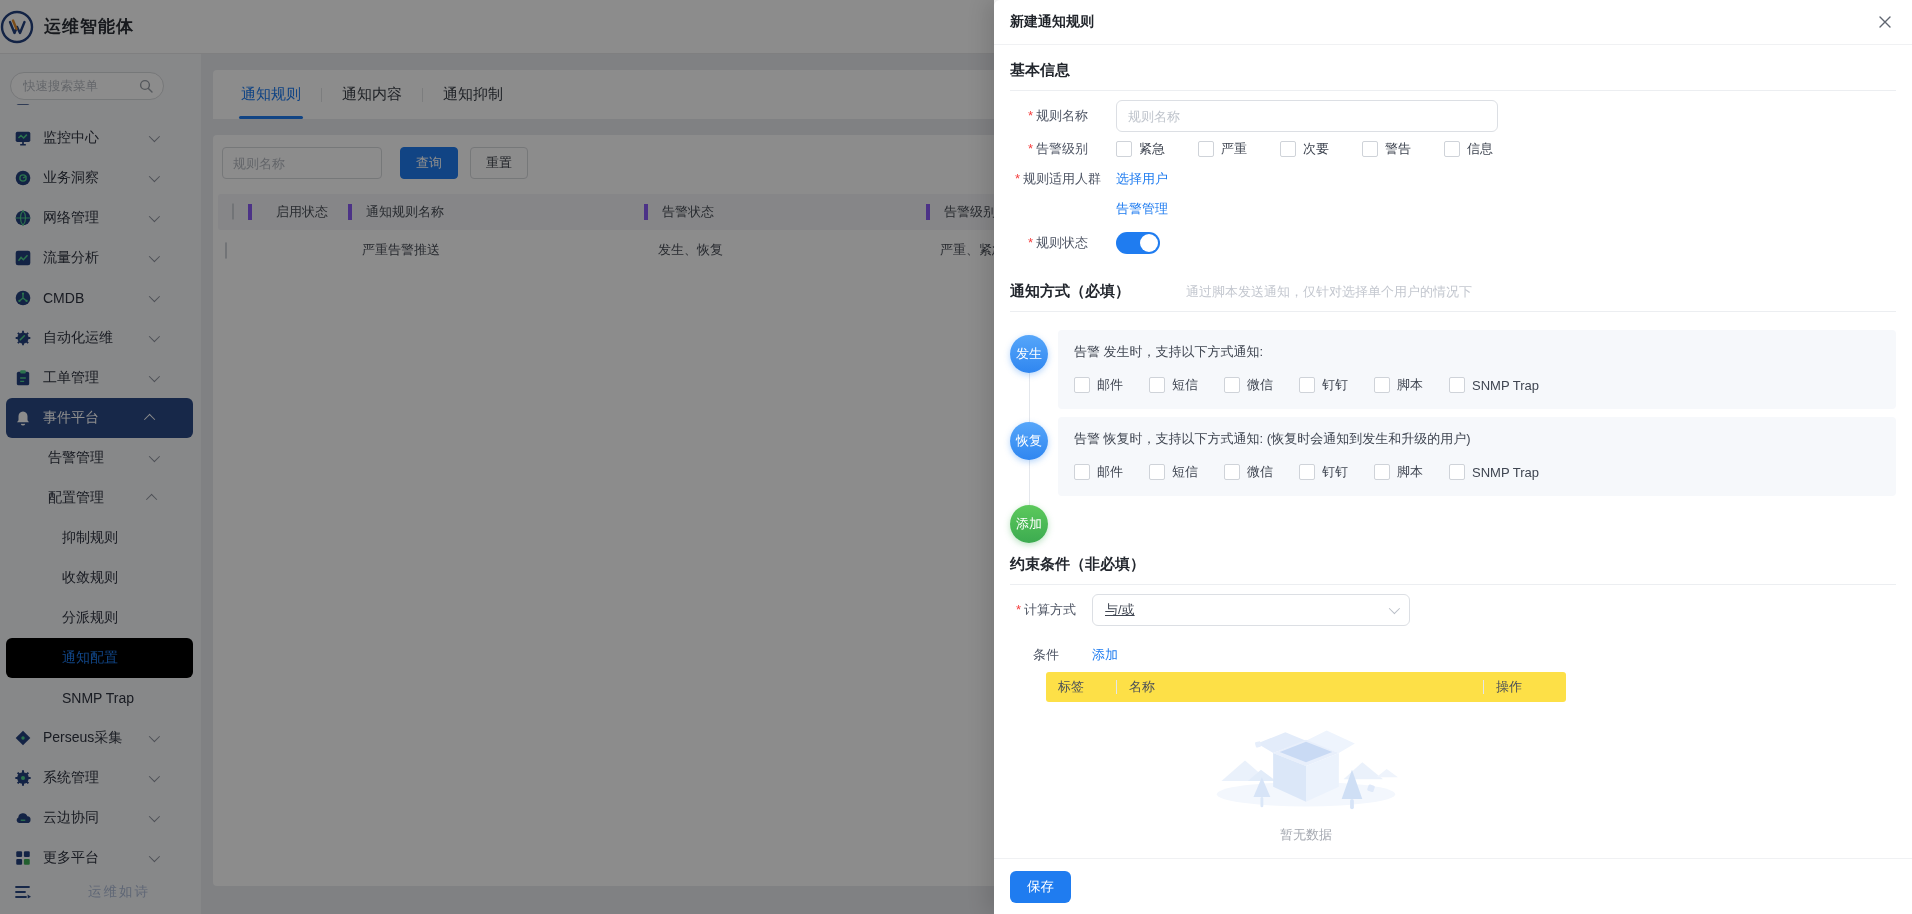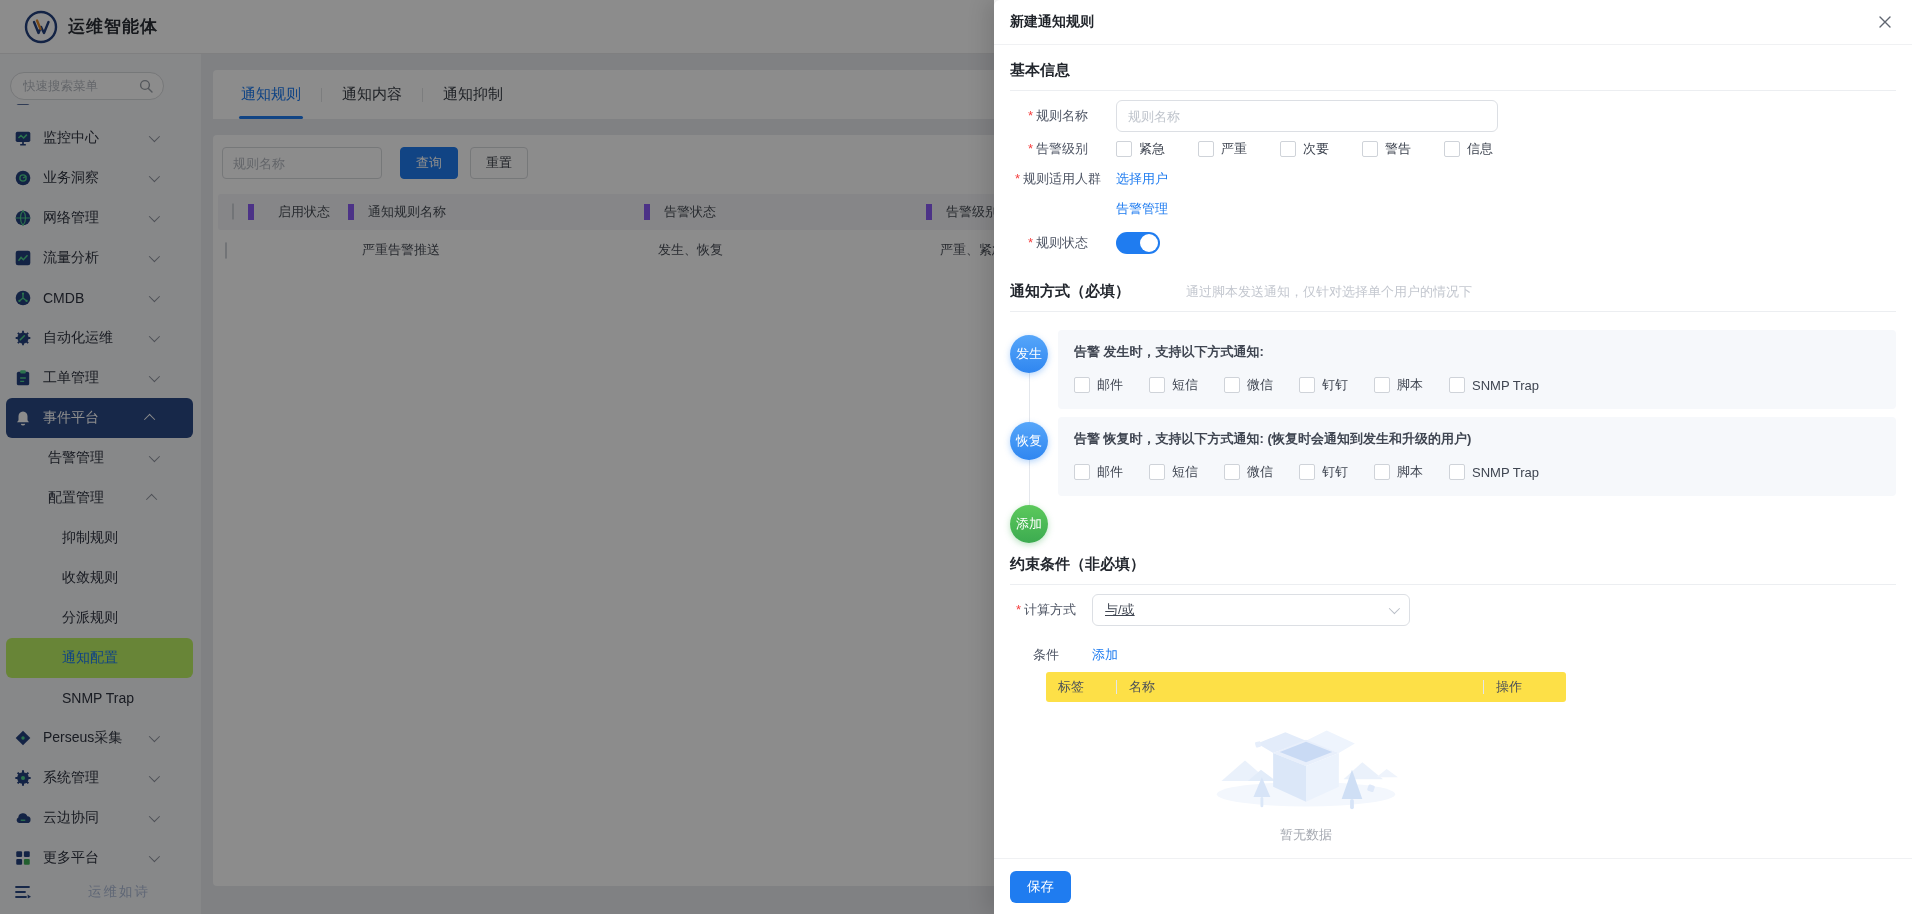--- a/index.html
+++ b/index.html
@@ -1,39 +1,39 @@
 <!DOCTYPE html>
 <html><head>
 <meta charset="utf-8">
 <style>
   html,body{margin:0;padding:0;background:#444;}
   .stage{position:relative;width:1912px;height:914px;overflow:hidden;background:#e9ebef;
          font-family:"Liberation Sans","DejaVu Sans",sans-serif;font-size:13px;color:#333;}
   
   .topbar{position:absolute;left:0;top:0;width:100%;height:54px;background:#fff;
-          border-bottom:1px solid #e7e8ea;display:flex;align-items:center;padding-left:24px;box-sizing:border-box;z-index:2;}
+          border-bottom:1px solid #e7e8ea;display:flex;align-items:center;padding-left:0;box-sizing:border-box;z-index:2;}
   .logo{width:34px;height:34px;margin-right:10px;}
   .app-title{font-size:17px;font-weight:700;color:#2b2f36;letter-spacing:1px;}
   
   .sidebar{position:absolute;left:0;top:54px;bottom:0;width:201px;background:#f6f7f9;z-index:2;}
   .search-wrap{position:absolute;left:10px;top:18px;width:154px;height:28px;border:1px solid #d8dadd;
                border-radius:14px;background:#fff;display:flex;align-items:center;padding:0 10px;box-sizing:border-box;}
   .search-wrap input{border:none;outline:none;flex:1;font-size:12.5px;background:transparent;min-width:0;
                      font-family:inherit;color:#333;}
   .search-wrap input::placeholder{color:#b6bac1;}
   .nav{position:absolute;left:0;top:50px;right:0;bottom:44px;overflow:hidden;}
   .nav-item{position:relative;height:40px;display:flex;align-items:center;padding-left:14px;cursor:pointer;color:#2f3440;font-size:14px;}
   .nav-item .nav-ico{width:18px;height:18px;margin-right:11px;flex:0 0 18px;}
   .nav-item .chev{position:absolute;right:44px;}
   .nav-item.partial{margin-top:-26px;}
   .nav-item.selected{background:#2b4a85;color:#fff;margin:0 8px 0 6px;border-radius:6px;padding-left:8px;}
   .nav-item.selected .chev{border-color:#fff;right:38px;}
   .nav-item.lv2{padding-left:48px;font-size:14px;}
   .nav-item.lv3{padding-left:62px;font-size:14px;}
-  .nav-item.lv3.active{background:#bef264;color:#1f7cf0;margin:0 8px 0 6px;border-radius:6px;padding-left:56px;}
+  .nav-item.lv3.active{background:#000000;color:#1f7cf0;margin:0 8px 0 6px;border-radius:6px;padding-left:56px;}
   .chev{display:inline-block;width:7px;height:7px;border-right:1.5px solid #8b919c;border-bottom:1.5px solid #8b919c;}
   .chev.down{transform:rotate(45deg) translateY(-2px);}
   .chev.up{transform:rotate(-135deg) translateY(-2px);}
   .side-bottom{position:absolute;left:0;right:0;bottom:0;height:44px;display:flex;align-items:center;}
   .collapse-ico{margin-left:14px;}
   .watermark{position:absolute;left:88px;bottom:13px;font-size:13.5px;color:#7d94bf;opacity:.6;letter-spacing:2px;}
   
   .main{position:absolute;left:201px;top:54px;right:0;bottom:0;background:#e9ebef;z-index:1;}
   .tab-card{position:absolute;left:12px;top:16px;right:0;height:49px;background:#fff;border-radius:4px 4px 0 0;
             display:flex;align-items:stretch;padding-left:26px;}
@@ -48,21 +48,21 @@
                     font-size:13px;outline:none;font-family:inherit;box-sizing:border-box;}
   .filter-row input::placeholder{color:#b6bac1;}
   .btn{height:32px;border-radius:4px;border:1px solid #d8dadd;background:#fff;color:#3a3f47;font-size:13px;
        padding:0 15px;cursor:pointer;font-family:inherit;}
   .btn.primary{background:#1f7cf0;border-color:#1f7cf0;color:#fff;}
   .btn + .btn{margin-left:12px;}
   .filter-row .btn:first-of-type{margin-left:18px;}
   .mtable{margin:15px 0 0 0;}
   .mt-head{display:grid;grid-template-columns:30px 100px 296px 282px 1fr;background:#f4f5f7;height:36px;
            align-items:center;border-radius:3px;}
-  .mt-head .hcell{font-size:13px;color:#4a4f58;padding-left:14px;border-left:6px solid #8b5cf6;height:16px;line-height:16px;}
+  .mt-head .hcell{font-size:13px;color:#4a4f58;padding-left:14px;border-left:4px solid #8b5cf6;height:16px;line-height:16px;}
   .mt-head .hcell.first{border-left:none;}
   .mt-head .hcell.pad{padding-left:24px;}
   .mt-row{display:grid;grid-template-columns:30px 100px 296px 282px 1fr;height:40px;align-items:center;color:#4a4f58;}
   .cbox{width:15px;height:15px;border:1px solid #cfd3d9;border-radius:2px;background:#fff;margin-left:7px;}
   .switch{width:45px;height:22px;border-radius:11px;background:#1f7cf0;position:relative;cursor:pointer;}
   .switch::after{content:"";position:absolute;width:18px;height:18px;border-radius:50%;background:#fff;top:2px;right:2px;}
   .mt-row .switch{margin-left:34px;}
   .mt-row .cell{padding-left:14px;}
   
   .overlay{position:absolute;left:0;top:0;width:994px;height:914px;background:rgba(0,0,0,0.45);z-index:10;}
@@ -89,21 +89,21 @@
   .link{color:#1f7cf0;font-size:13px;cursor:pointer;}
   .notify-wrap{position:relative;}
   .rail{position:absolute;left:19px;top:28px;bottom:14px;width:1px;background:#e4e7ec;}
   .n-item{position:relative;padding-left:48px;margin-bottom:8px;}
   .badge{position:absolute;left:0;top:5px;width:38px;height:38px;border-radius:50%;color:#fff;font-size:13px;
          display:flex;align-items:center;justify-content:center;z-index:1;}
   .badge.blue{background:linear-gradient(180deg,#56a6fa,#2f86f0);box-shadow:0 2px 6px rgba(47,134,240,.35);}
   .badge.green{background:linear-gradient(180deg,#5cc95c,#3cab50);box-shadow:0 2px 6px rgba(60,171,80,.35);}
   .badge.lone{position:relative;top:0;left:0;margin-top:9px;}
   .panel{background:#f6f8fb;border-radius:4px;padding:13px 16px 15px 16px;}
-  .panel .ptext{font-size:13px;color:#3f4551;margin-bottom:15px;font-weight:bold;}
+  .panel .ptext{font-size:13px;color:#3f4551;margin-bottom:15px;}
   .cst-table{margin-left:36px;width:520px;}
   .cst-head{display:grid;grid-template-columns:70px 367px 83px;background:#fde047;height:30px;align-items:center;border-radius:3px;}
   .cst-head .hc{font-size:13px;color:#4a4f58;padding-left:12px;border-left:1px solid #e4e6ea;height:14px;line-height:14px;}
   .cst-head .hc.first{border-left:none;}
   .cst-empty{display:flex;flex-direction:column;align-items:center;padding-top:4px;}
   .cst-empty .etext{color:#a4a8b0;font-size:13px;margin-top:-2px;}
   .selectbox{width:318px;height:32px;border:1px solid #dcdfe4;border-radius:6px;display:flex;align-items:center;
              padding:0 12px;box-sizing:border-box;cursor:pointer;color:#3f4551;background:#fff;text-decoration:underline;}
   .selectbox .chev{margin-left:auto;border-color:#b9bec7;}
   .dw-footer{position:absolute;left:0;right:0;bottom:0;height:56px;border-top:1px solid #f0f1f3;

